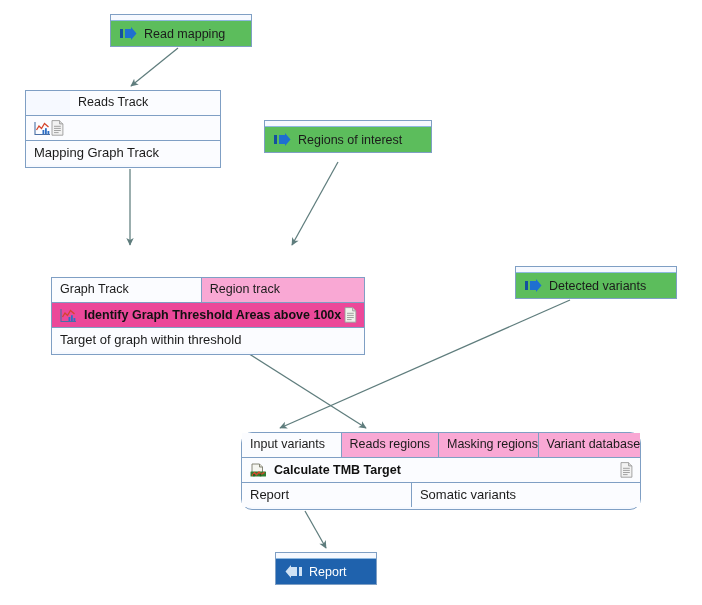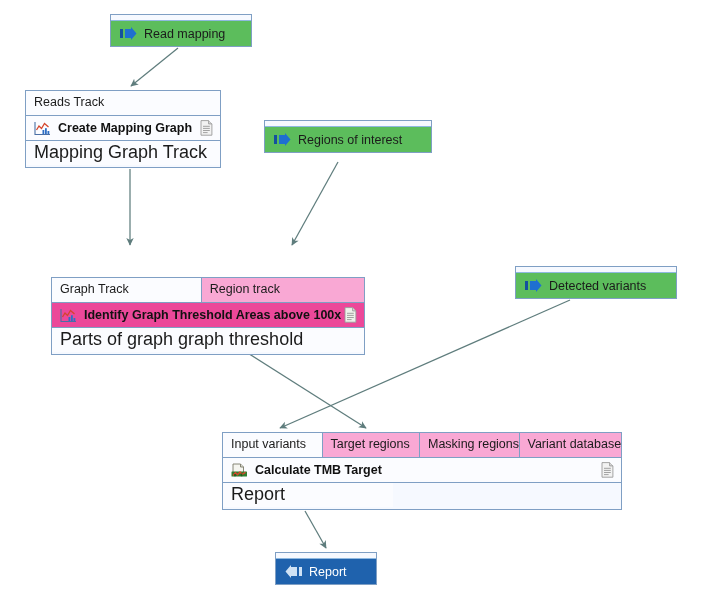--- a/index.html
+++ b/index.html
@@ -119,21 +119,21 @@
   }
   .outs {
     display: flex;
     width: 100%;
   }
   .outp {
     box-sizing: border-box;
     height: 24px;
     line-height: 23px;
     padding: 0 8px;
-    font-size: 18px;
+    font-size: 13px;
     color: #1b1b1b;
     background: #fbfcff;
     border-right: 1px solid #7f9fc4;
     white-space: nowrap;
     overflow: hidden;
   }
   .outp:last-child {
     border-right: none;
   }
 
@@ -166,31 +166,30 @@
       <svg class="arr-in" viewBox="0 0 17 13">
         <rect x="0" y="2" width="3" height="9" fill="#14519e"></rect>
         <path d="M5,2 L11,2 L11,0 L16.5,6.5 L11,13 L11,11 L5,11 Z" fill="#1f6fd0"></path>
       </svg>
       <span class="lbl">Read mapping</span>
     </div>
   </div>
 
   <div class="proc" style="left:25px; top:90px; width:196px; height:78px;">
     <div class="ports">
-      <div class="port" style="width:100%;">Reads Track</div>
+      <div class="port" style="width:100%;margin-left:44px;">Reads Track</div>
     </div>
     <div class="title-row">
       <svg class="alg-icon" viewBox="0 0 17 15">
         <path d="M1,1 L1,13.5 L16,13.5" stroke="#4a6fa5" stroke-width="1.1" fill="none"></path>
         <polyline points="2.5,9 5,5 7.5,7.5 10.5,2.5 14.5,6" stroke="#d4452c" stroke-width="1.3" fill="none"></polyline>
         <rect x="8.5" y="9" width="1.8" height="4" fill="#2f6fc4"></rect>
         <rect x="11" y="7.2" width="1.8" height="5.8" fill="#2f6fc4"></rect>
         <rect x="13.5" y="10" width="1.8" height="3" fill="#2f6fc4"></rect>
       </svg>
-      <span class="ttl">Create Mapping Graph</span>
       <svg class="doc-icon" viewBox="0 0 13 16">
         <path d="M1,0.6 L8.6,0.6 L11.9,3.9 L11.9,15.2 L1,15.2 Z" fill="#f2f2f2" stroke="#9a9a9a" stroke-width="0.9"></path>
         <path d="M8.6,0.6 L8.6,3.9 L11.9,3.9" fill="#dcdcdc" stroke="#9a9a9a" stroke-width="0.9"></path>
         <g stroke="#8d8d8d" stroke-width="0.8">
           <line x1="3" y1="6.3" x2="9.8" y2="6.3"></line>
           <line x1="3" y1="8.4" x2="9.8" y2="8.4"></line>
           <line x1="3" y1="10.5" x2="9.8" y2="10.5"></line>
           <line x1="3" y1="12.6" x2="7.6" y2="12.6"></line>
         </g>
       </svg>
@@ -229,38 +228,38 @@
         <path d="M8.6,0.6 L8.6,3.9 L11.9,3.9" fill="#d8ded4" stroke="#9a9a9a" stroke-width="0.9"></path>
         <g stroke="#8d8d8d" stroke-width="0.8">
           <line x1="3" y1="6.3" x2="9.8" y2="6.3"></line>
           <line x1="3" y1="8.4" x2="9.8" y2="8.4"></line>
           <line x1="3" y1="10.5" x2="9.8" y2="10.5"></line>
           <line x1="3" y1="12.6" x2="7.6" y2="12.6"></line>
         </g>
       </svg>
     </div>
     <div class="outs">
-      <div class="outp" style="width:100%;">Parts of graph graph threshold</div>
+      <div class="outp" style="width:100%;">Target of graph within threshold</div>
     </div>
   </div>
 
   <div class="term green" style="left:515px; top:266px; width:162px; height:33px;">
     <div class="bar">
       <svg class="arr-in" viewBox="0 0 17 13">
         <rect x="0" y="2" width="3" height="9" fill="#14519e"></rect>
         <path d="M5,2 L11,2 L11,0 L16.5,6.5 L11,13 L11,11 L5,11 Z" fill="#1f6fd0"></path>
       </svg>
       <span class="lbl">Detected variants</span>
     </div>
   </div>
 
-  <div class="proc" style="left:222px; top:432px; width:400px; height:78px;">
+  <div class="proc" style="left:241px; top:432px; width:400px; height:78px;border-radius:11px;">
     <div class="ports">
       <div class="port" style="width:25%;">Input variants</div>
-      <div class="port filled" style="width:24.5%;">Target regions</div>
+      <div class="port filled" style="width:24.5%;">Reads regions</div>
       <div class="port filled" style="width:25%;">Masking regions</div>
       <div class="port filled" style="width:25.5%;">Variant databases</div>
     </div>
     <div class="title-row">
       <svg class="alg-icon" viewBox="0 0 17 15">
         <path d="M2,1 L9.5,1 L12.5,4 L12.5,12.5 L2,12.5 Z" fill="#f5f5f0" stroke="#7a7a6a" stroke-width="0.9"></path>
         <path d="M9.5,1 L9.5,4 L12.5,4" fill="#dcdcd2" stroke="#7a7a6a" stroke-width="0.9"></path>
         <rect x="0.5" y="8.5" width="15.5" height="5" rx="0.6" fill="#2f7d2f"></rect>
         <polyline points="2,12.5 4.5,9.8 6.5,11.8 9,9 11,11.3 14.5,9.3" stroke="#d8452c" stroke-width="1.4" fill="none"></polyline>
         <rect x="3.2" y="11" width="1.5" height="2.3" fill="#1f5c1f"></rect>
@@ -273,20 +272,21 @@
         <g stroke="#8d8d8d" stroke-width="0.8">
           <line x1="3" y1="6.3" x2="9.8" y2="6.3"></line>
           <line x1="3" y1="8.4" x2="9.8" y2="8.4"></line>
           <line x1="3" y1="10.5" x2="9.8" y2="10.5"></line>
           <line x1="3" y1="12.6" x2="7.6" y2="12.6"></line>
         </g>
       </svg>
     </div>
     <div class="outs">
       <div class="outp" style="width:42.7%;">Report</div>
+      <div class="outp" style="width:57.3%;">Somatic variants</div>
     </div>
   </div>
 
   <div class="term blue" style="left:275px; top:552px; width:102px; height:33px;">
     <div class="bar">
       <svg class="arr-out" viewBox="0 0 17 13">
         <path d="M12,2 L6,2 L6,0 L0.5,6.5 L6,13 L6,11 L12,11 Z" fill="#cfe2f5"></path>
         <rect x="14" y="2" width="3" height="9" fill="#cfe2f5"></rect>
       </svg>
       <span class="lbl">Report</span>

